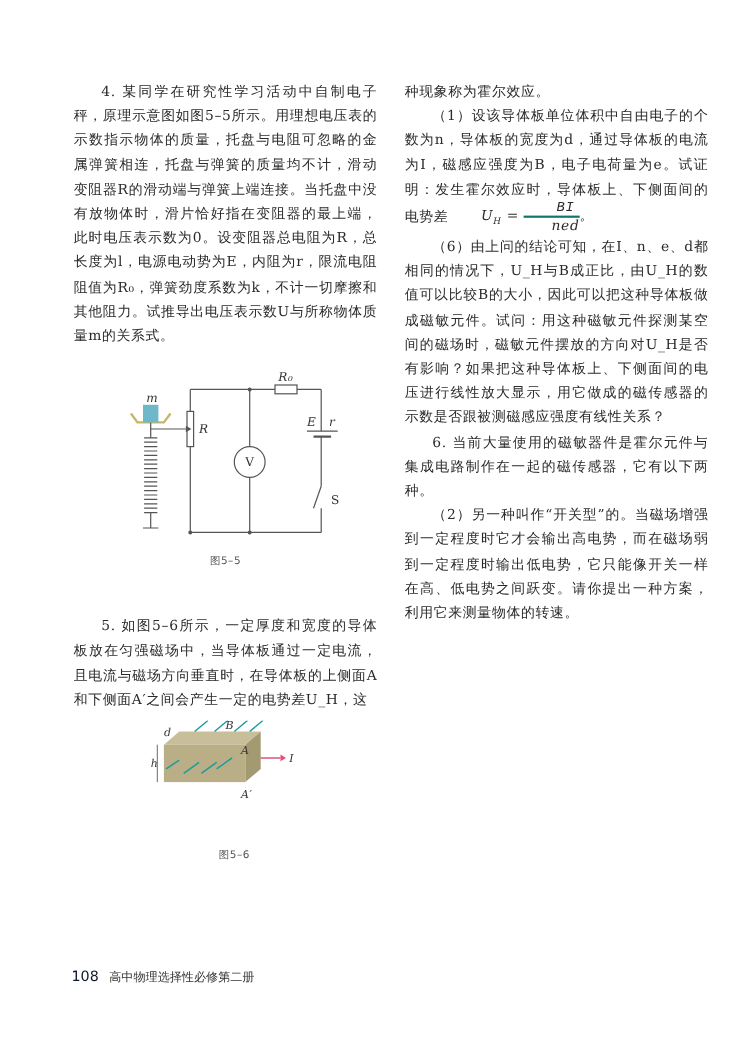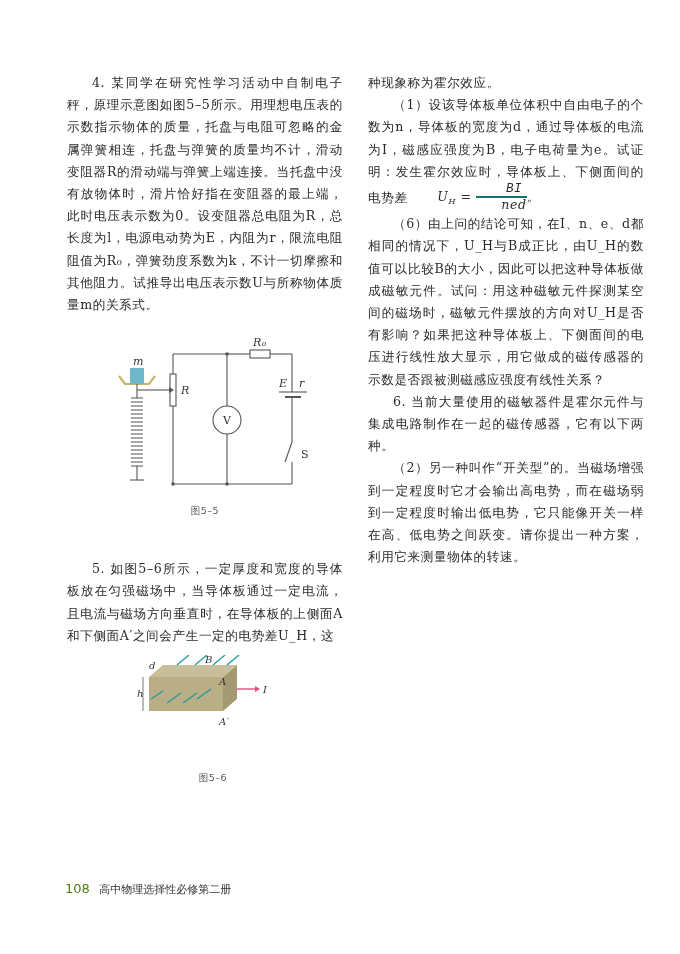--- a/index.html
+++ b/index.html
@@ -8,21 +8,21 @@
     font-family: "DejaVu Serif", "Liberation Serif", serif; color: #2a2a2a;
   }
   .col { position: absolute; top: 72px; width: 276px; font-size: 12.6px; line-height: 22.2px; letter-spacing: 0.6px; }
   .col.left { left: 67px; }
   .col.right { left: 368px; }
   .p { margin: 0; text-align: justify; }
   .ind { text-indent: 25px; }
   .fig { position: relative; }
   .cap { font-family: "DejaVu Sans", "Liberation Sans", sans-serif; font-size: 9.5px; color: #555; text-align: center; letter-spacing: 0.5px; }
   .footer { position: absolute; left: 65px; top: 881px; font-size: 11px; color: #333; font-family: "DejaVu Sans", "Liberation Sans", sans-serif; }
-  .footer .num { font-size: 13px; margin-right: 6px; color: #4d7c0f; }
+  .footer .num { font-size: 13px; margin-right: 6px; color: #0f172a; }
 </style>
 </head>
 <body>
 
 <div class="col left">
   <p class="p ind">4. 某同学在研究性学习活动中自制电子秤，原理示意图如图5–5所示。用理想电压表的示数指示物体的质量，托盘与电阻可忽略的金属弹簧相连，托盘与弹簧的质量均不计，滑动变阻器R的滑动端与弹簧上端连接。当托盘中没有放物体时，滑片恰好指在变阻器的最上端，此时电压表示数为0。设变阻器总电阻为R，总长度为l，电源电动势为E，内阻为r，限流电阻阻值为R₀，弹簧劲度系数为k，不计一切摩擦和其他阻力。试推导出电压表示数U与所称物体质量m的关系式。</p>
 
   <div class="fig" style="height:218px; margin-top:18px;">
     <svg width="276" height="190" viewBox="0 0 276 190" style="position:absolute;left:0;top:0;">
       <g stroke="#555" stroke-width="1.1" fill="none">

